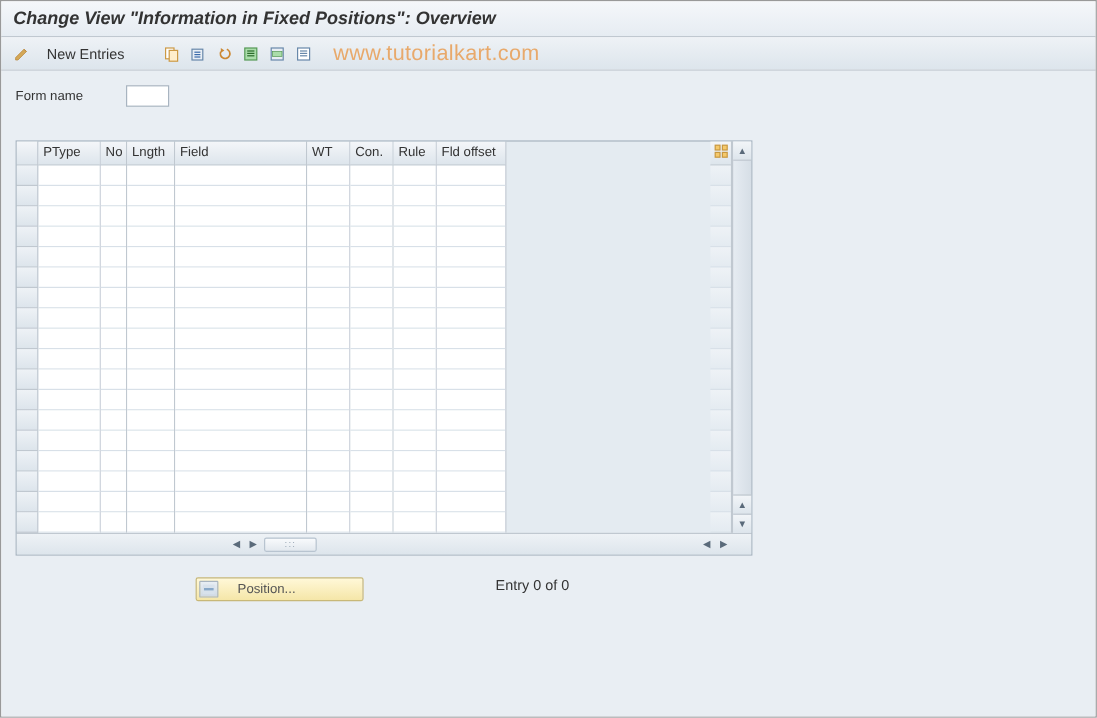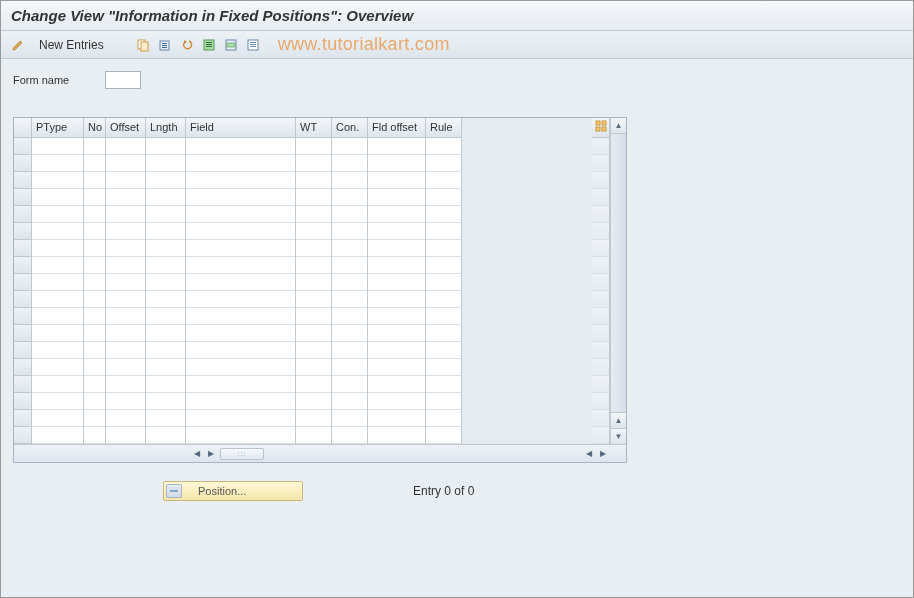--- a/index.html
+++ b/index.html
@@ -174,21 +174,20 @@
       background: linear-gradient(#f8fafc,#e2e8ee);
       border: 1px solid #b8c4d0;
       border-radius: 2px;
       margin: 0 2px;
       display:flex;align-items:center;justify-content:center;
       color:#9aa8b6;font-size:8px;letter-spacing:1px;
     }
     .hscroll-track { flex: 1; }
     .bottom-row {
       display: flex;
-      align-items: center;
       margin-top: 18px;
       margin-left: 150px;
       gap: 110px;
     }
     .position-btn {
       display: flex;
       align-items: center;
       height: 20px;
       background: linear-gradient(#fff8d8, #f5e6a8);
       border: 1px solid #c8b878;
@@ -336,41 +335,20 @@
             <div class="col-cell"></div>
             <div class="col-cell"></div>
             <div class="col-cell"></div>
             <div class="col-cell"></div>
             <div class="col-cell"></div>
             <div class="col-cell"></div>
             <div class="col-cell"></div>
             <div class="col-cell"></div>
           </div>
           <div class="col" style="width: 40px;">
-            <div class="col-header">Offset</div>
-            <div class="col-cell"></div>
-            <div class="col-cell"></div>
-            <div class="col-cell"></div>
-            <div class="col-cell"></div>
-            <div class="col-cell"></div>
-            <div class="col-cell"></div>
-            <div class="col-cell"></div>
-            <div class="col-cell"></div>
-            <div class="col-cell"></div>
-            <div class="col-cell"></div>
-            <div class="col-cell"></div>
-            <div class="col-cell"></div>
-            <div class="col-cell"></div>
-            <div class="col-cell"></div>
-            <div class="col-cell"></div>
-            <div class="col-cell"></div>
-            <div class="col-cell"></div>
-            <div class="col-cell"></div>
-          </div>
-          <div class="col" style="width: 40px;">
             <div class="col-header">Lngth</div>
             <div class="col-cell"></div>
             <div class="col-cell"></div>
             <div class="col-cell"></div>
             <div class="col-cell"></div>
             <div class="col-cell"></div>
             <div class="col-cell"></div>
             <div class="col-cell"></div>
             <div class="col-cell"></div>
             <div class="col-cell"></div>
@@ -440,43 +418,43 @@
             <div class="col-cell"></div>
             <div class="col-cell"></div>
             <div class="col-cell"></div>
             <div class="col-cell"></div>
             <div class="col-cell"></div>
             <div class="col-cell"></div>
             <div class="col-cell"></div>
             <div class="col-cell"></div>
             <div class="col-cell"></div>
           </div>
+          <div class="col" style="width: 36px;">
+            <div class="col-header">Rule</div>
+            <div class="col-cell"></div>
+            <div class="col-cell"></div>
+            <div class="col-cell"></div>
+            <div class="col-cell"></div>
+            <div class="col-cell"></div>
+            <div class="col-cell"></div>
+            <div class="col-cell"></div>
+            <div class="col-cell"></div>
+            <div class="col-cell"></div>
+            <div class="col-cell"></div>
+            <div class="col-cell"></div>
+            <div class="col-cell"></div>
+            <div class="col-cell"></div>
+            <div class="col-cell"></div>
+            <div class="col-cell"></div>
+            <div class="col-cell"></div>
+            <div class="col-cell"></div>
+            <div class="col-cell"></div>
+          </div>
           <div class="col" style="width: 58px;">
             <div class="col-header">Fld offset</div>
-            <div class="col-cell"></div>
-            <div class="col-cell"></div>
-            <div class="col-cell"></div>
-            <div class="col-cell"></div>
-            <div class="col-cell"></div>
-            <div class="col-cell"></div>
-            <div class="col-cell"></div>
-            <div class="col-cell"></div>
-            <div class="col-cell"></div>
-            <div class="col-cell"></div>
-            <div class="col-cell"></div>
-            <div class="col-cell"></div>
-            <div class="col-cell"></div>
-            <div class="col-cell"></div>
-            <div class="col-cell"></div>
-            <div class="col-cell"></div>
-            <div class="col-cell"></div>
-            <div class="col-cell"></div>
-          </div>
-          <div class="col" style="width: 36px;">
-            <div class="col-header">Rule</div>
             <div class="col-cell"></div>
             <div class="col-cell"></div>
             <div class="col-cell"></div>
             <div class="col-cell"></div>
             <div class="col-cell"></div>
             <div class="col-cell"></div>
             <div class="col-cell"></div>
             <div class="col-cell"></div>
             <div class="col-cell"></div>
             <div class="col-cell"></div>

